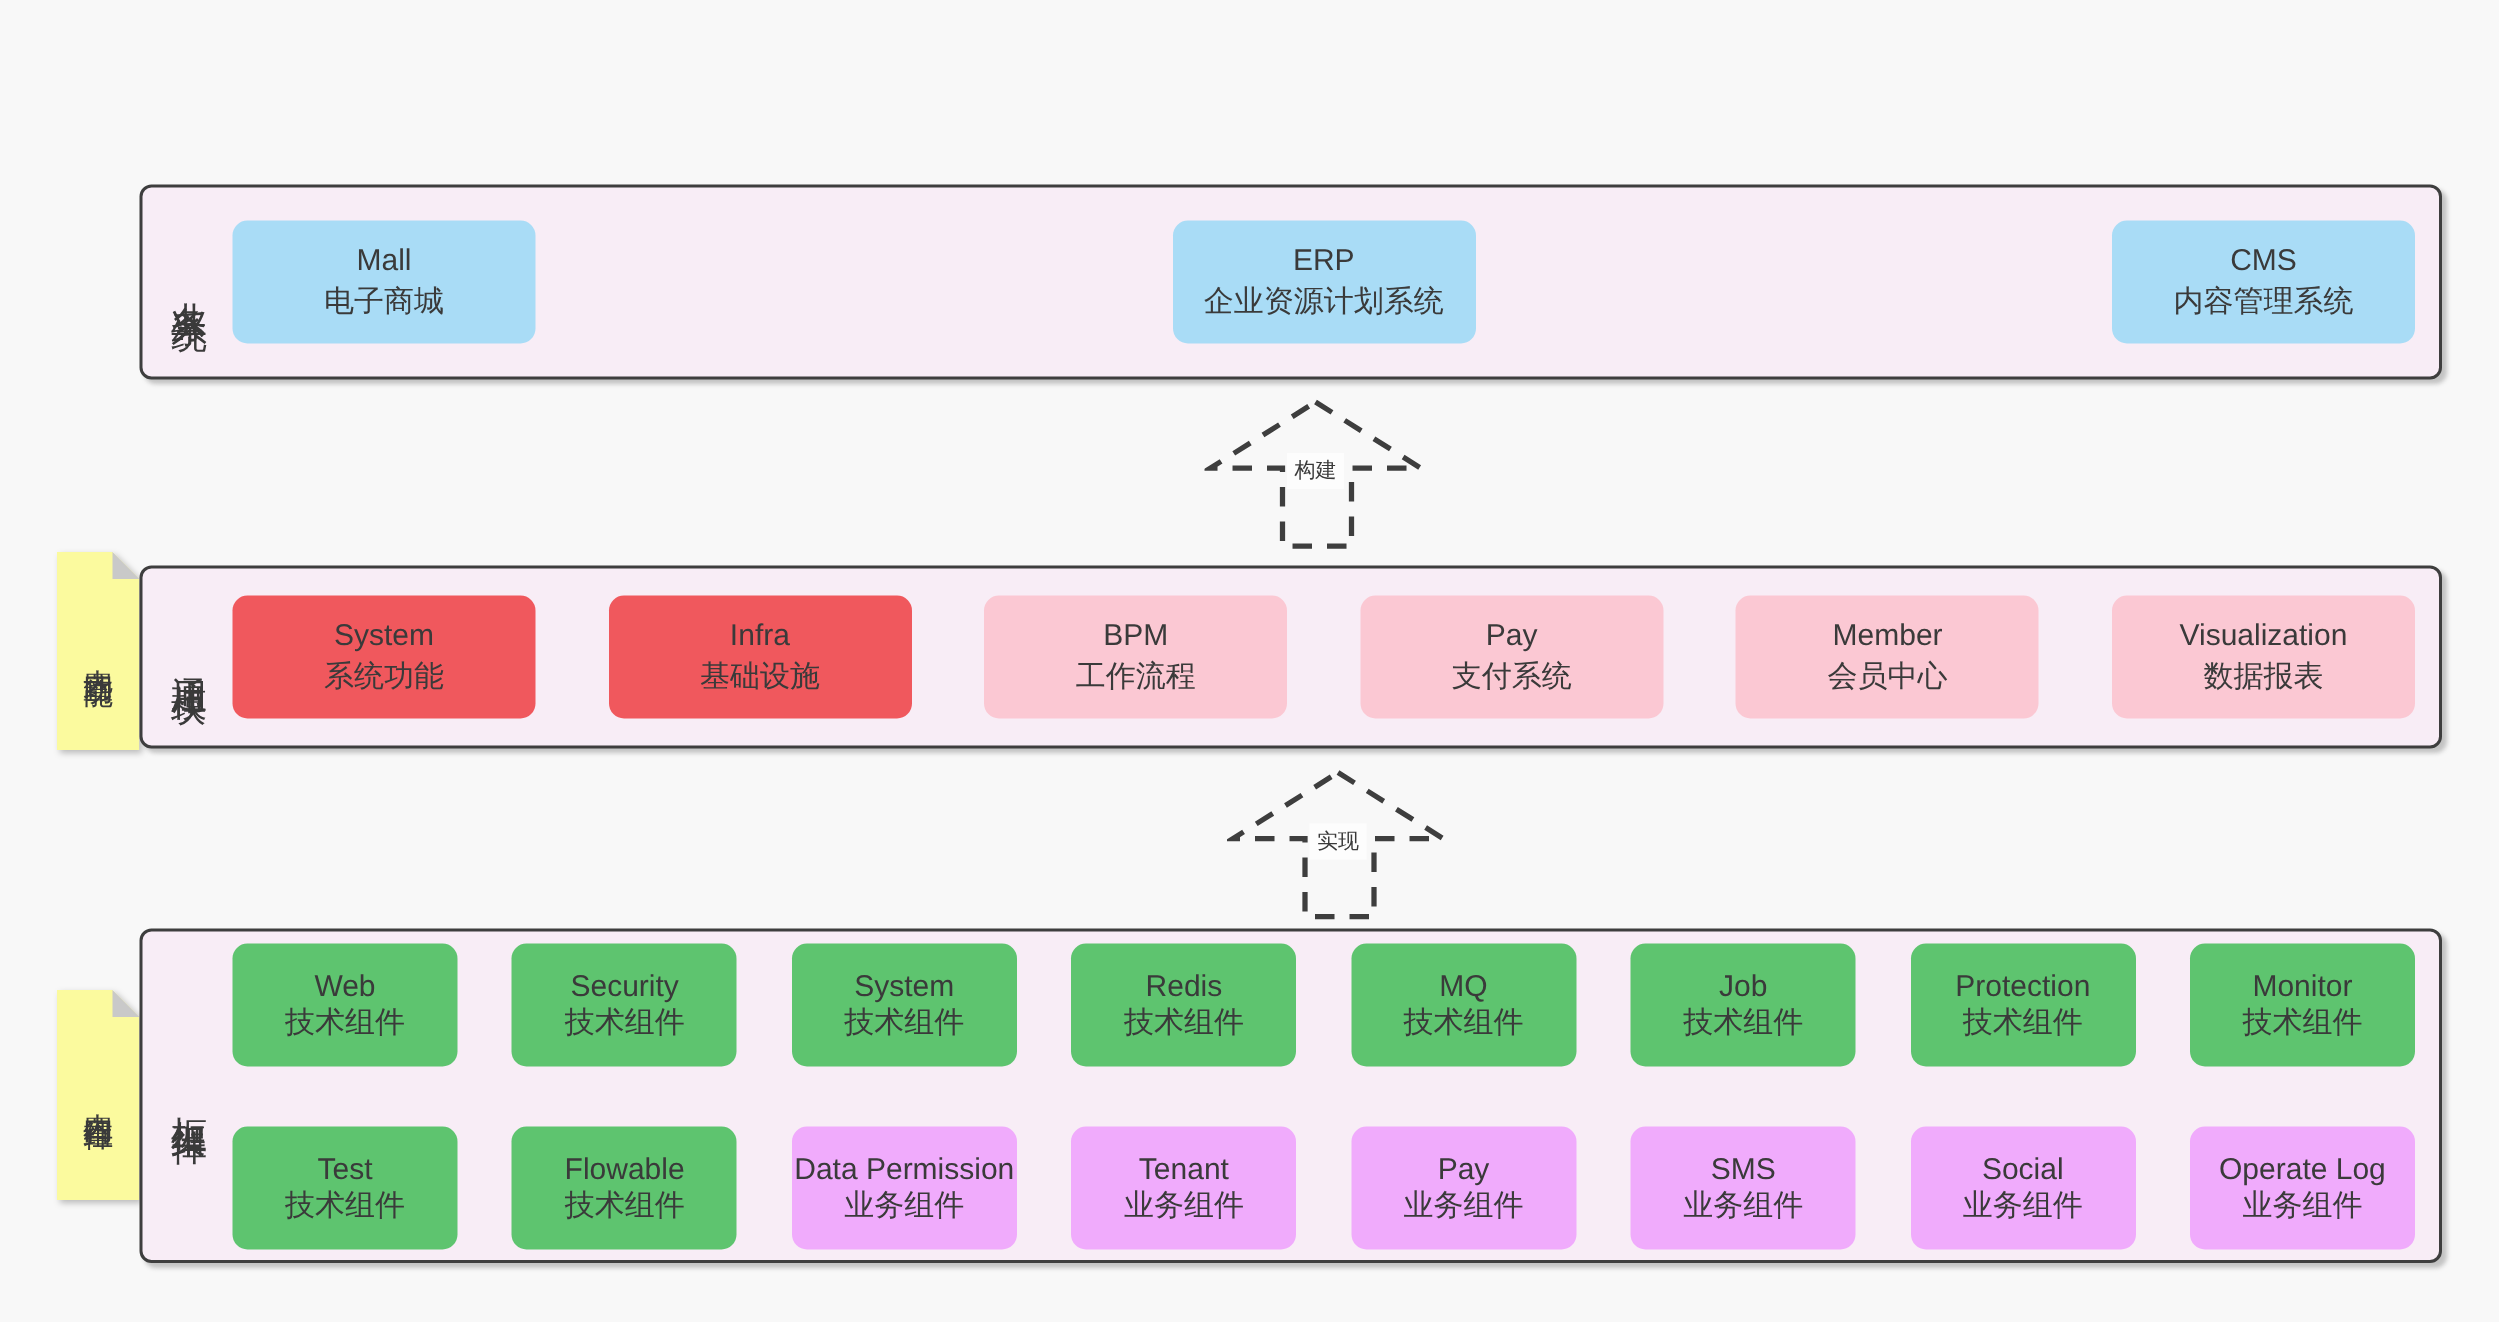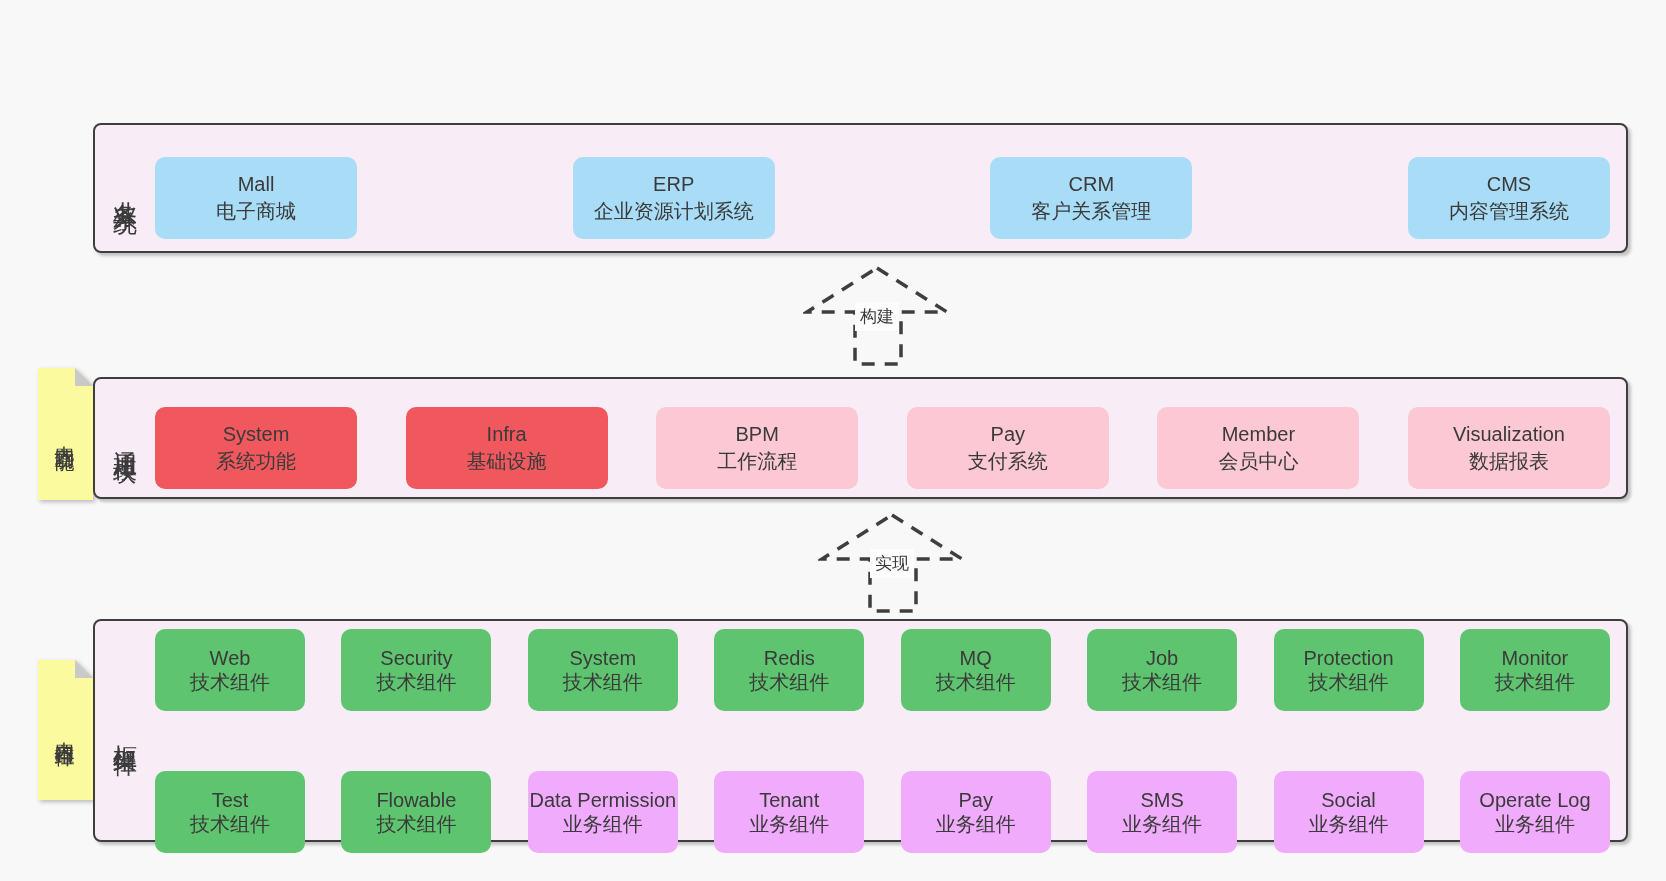--- a/index.html
+++ b/index.html
@@ -31,21 +31,20 @@
   .boxes-col{
     flex:1;display:flex;flex-direction:column;justify-content:center;gap:40px;
     padding:0 16px 0 0;
   }
   .boxes-col .boxes-row{flex:0 0 auto;padding:0;}
   
   .box{
     border-radius:10px;display:flex;flex-direction:column;
     justify-content:center;align-items:center;text-align:center;
     box-sizing:border-box;
-    margin-top:20px;
   }
   .box-lg{width:202px;height:82px;font-size:20px;line-height:27px;}
   .box-sm{width:150px;height:82px;font-size:20px;line-height:24px;}
   .blue{background:#a9dcf6;}
   .red{background:#f0585d;}
   .pink{background:#fbc8d3;}
   .green{background:#5ec46f;}
   .lightgreen{background:#f0abfc;}
   
   .note{
@@ -64,43 +63,39 @@
     writing-mode:vertical-rl;text-orientation:upright;
     font-size:20px;letter-spacing:2px;color:#3a3a3a;
   }
   
   .arrow{position:absolute;width:148px;height:104px;}
   .arrow1{left:803px;top:264px;}
   .arrow2{left:818px;top:511px;}
   .arrow svg{position:absolute;left:0;top:0;}
   .arrow .arrow-label{
     position:absolute;top:38px;left:50%;transform:translateX(-50%);
-    background:#fdfdfd;padding:3px 5px;font-size:17px;white-space:nowrap;
+    background:#fdfdfd;padding:3px 5px;font-size:14px;white-space:nowrap;
     color:#3a3a3a;
   }
 </style>
 </head>
 <body>
 
 <div class="container business">
   <div class="side-label">业务系统</div>
   <div class="boxes-row">
     <div class="box box-lg blue">
       <div>Mall</div>
       <div>电子商城</div>
     </div>
     <div class="box box-lg blue">
       <div>ERP</div>
       <div>企业资源计划系统</div>
     </div>
     <div class="box box-lg blue">
-      <div>CRM</div>
-      <div>客户关系管理</div>
-    </div>
-    <div class="box box-lg blue">
       <div>CMS</div>
       <div>内容管理系统</div>
     </div>
   </div>
 </div>
 
 <div class="arrow arrow1">
   <svg width="148" height="104" viewBox="0 0 148 104">
     <path d="M74,4 L144,48 L98,48 L98,100 L52,100 L52,48 L4,48 Z" fill="#f8f8f8" stroke="#3e3e3e" stroke-width="3.5" stroke-dasharray="13 10"></path>
   </svg>

